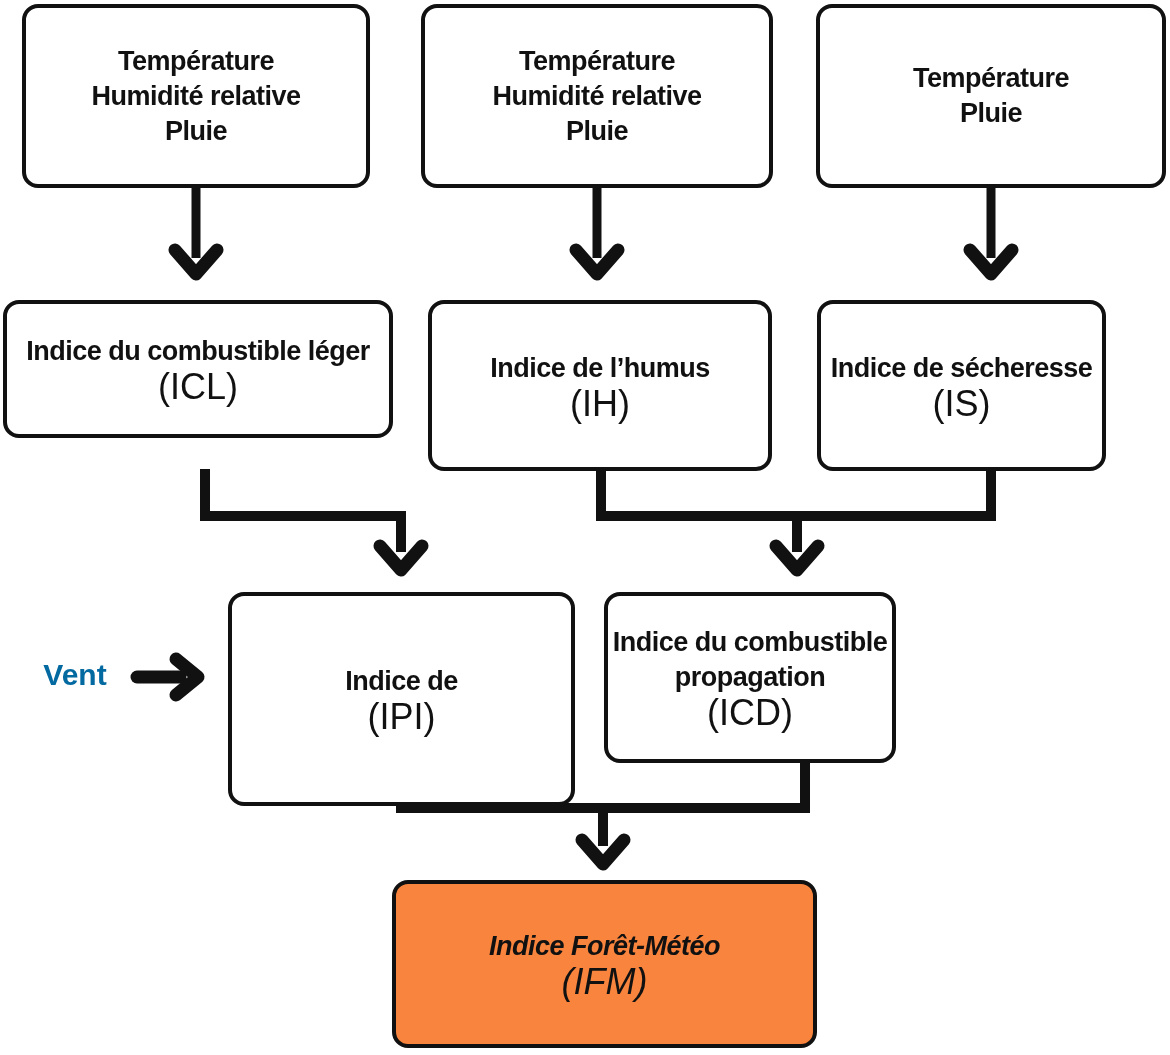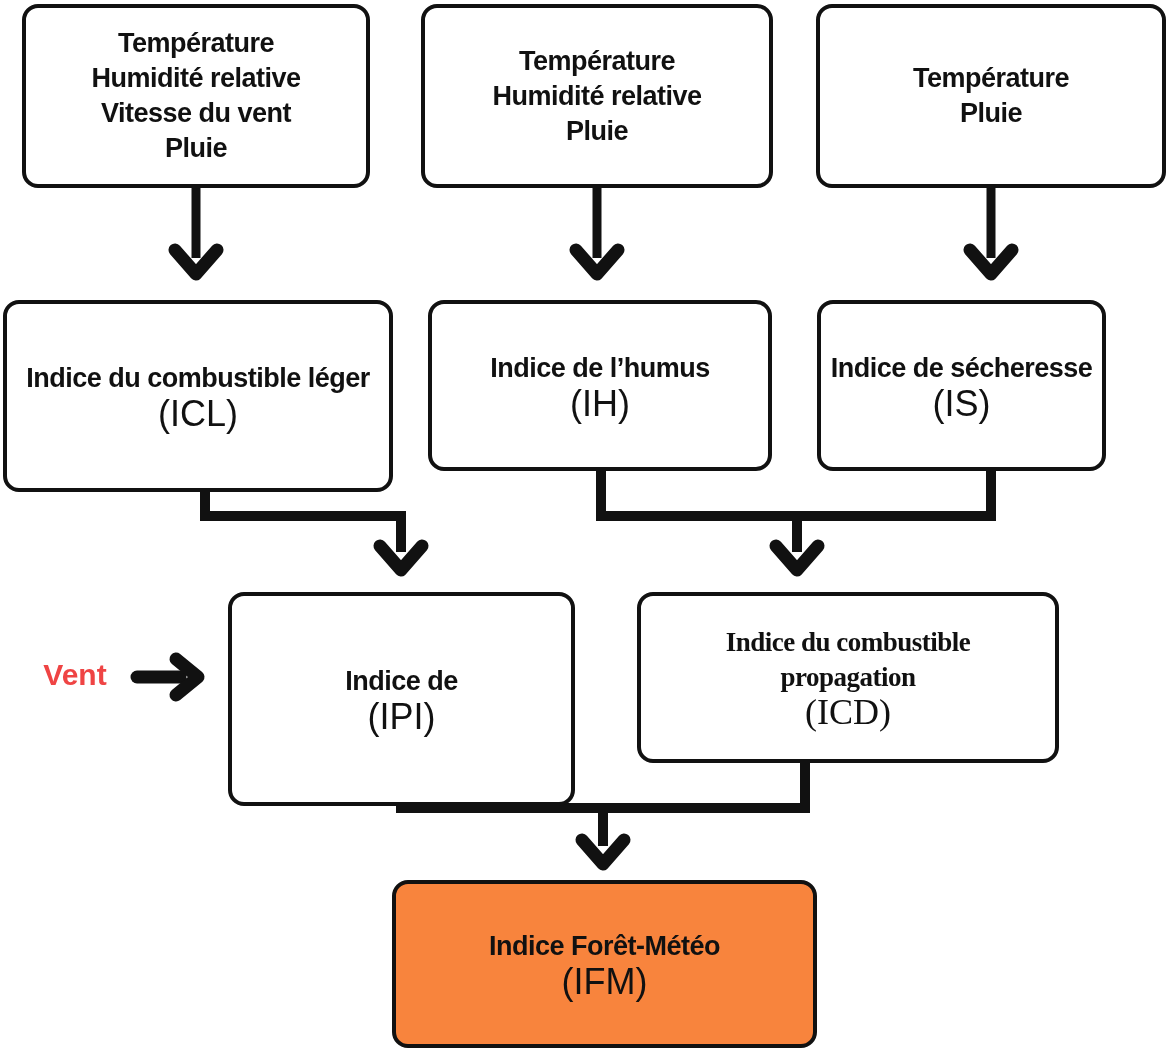--- a/index.html
+++ b/index.html
@@ -43,31 +43,32 @@
     white-space: nowrap;
   }
   .box-code {
     font-weight: normal;
     font-size: 36px;
     line-height: 35px;
     white-space: nowrap;
   }
   .box.highlight {
     background: #F8843D;
+    font-style: italic;
   }
   .wind-label {
     position: absolute;
     left: 30px;
     top: 655px;
     width: 90px;
     text-align: center;
     font-weight: bold;
     font-size: 30px;
     line-height: 40px;
-    color: #ef4444;
+    color: #0369a1;
     z-index: 2;
     white-space: nowrap;
   }
 </style>
 </head>
 <body>
 
 <div class="canvas">
 
   <svg class="connector-layer" width="1170" height="1055" viewBox="0 0 1170 1055" fill="none" stroke="#111111">
@@ -104,36 +105,35 @@
     <g>
       <path d="M401 761 L401 808 L805 808 L805 761" stroke-width="10"></path>
       <path d="M603 808 L603 846" stroke-width="10"></path>
       <path d="M582 840 L603 864 L624 840" stroke-width="13" stroke-linecap="round" stroke-linejoin="round"></path>
     </g>
   </svg>
 
   <div class="box" style="left:22px; top:4px; width:348px; height:184px;">
     <div class="box-line">Température</div>
     <div class="box-line">Humidité relative</div>
-    <div class="box-line">Vitesse du vent</div>
     <div class="box-line">Pluie</div>
   </div>
 
   <div class="box" style="left:421px; top:4px; width:352px; height:184px;">
     <div class="box-line">Température</div>
     <div class="box-line">Humidité relative</div>
     <div class="box-line">Pluie</div>
   </div>
 
   <div class="box" style="left:816px; top:4px; width:350px; height:184px;">
     <div class="box-line">Température</div>
     <div class="box-line">Pluie</div>
   </div>
 
-  <div class="box" style="left:3px; top:300px; width:390px; height:192px;">
+  <div class="box" style="left:3px; top:300px; width:390px; height:138px;">
     <div class="box-line">Indice du combustible léger</div>
     <div class="box-code">(ICL)</div>
   </div>
 
   <div class="box" style="left:428px; top:300px; width:344px; height:171px;text-align:center;">
     <div class="box-line">Indice de l’humus</div>
     <div class="box-code">(IH)</div>
   </div>
 
   <div class="box" style="left:817px; top:300px; width:289px; height:171px;">
@@ -141,21 +141,21 @@
     <div class="box-code">(IS)</div>
   </div>
 
   <div class="wind-label">Vent</div>
 
   <div class="box" style="left:228px; top:592px; width:347px; height:214px;">
     <div class="box-line">Indice de</div>
     <div class="box-code">(IPI)</div>
   </div>
 
-  <div class="box" style="left:637px; top:592px; width:422px; height:171px;font-family:Liberation Serif, serif;">
+  <div class="box" style="left:604px; top:592px; width:292px; height:171px;">
     <div class="box-line">Indice du combustible</div>
     <div class="box-line">propagation</div>
     <div class="box-code">(ICD)</div>
   </div>
 
   <div class="box highlight" style="left:392px; top:880px; width:425px; height:168px;">
     <div class="box-line">Indice Forêt-Météo</div>
     <div class="box-code">(IFM)</div>
   </div>
 

